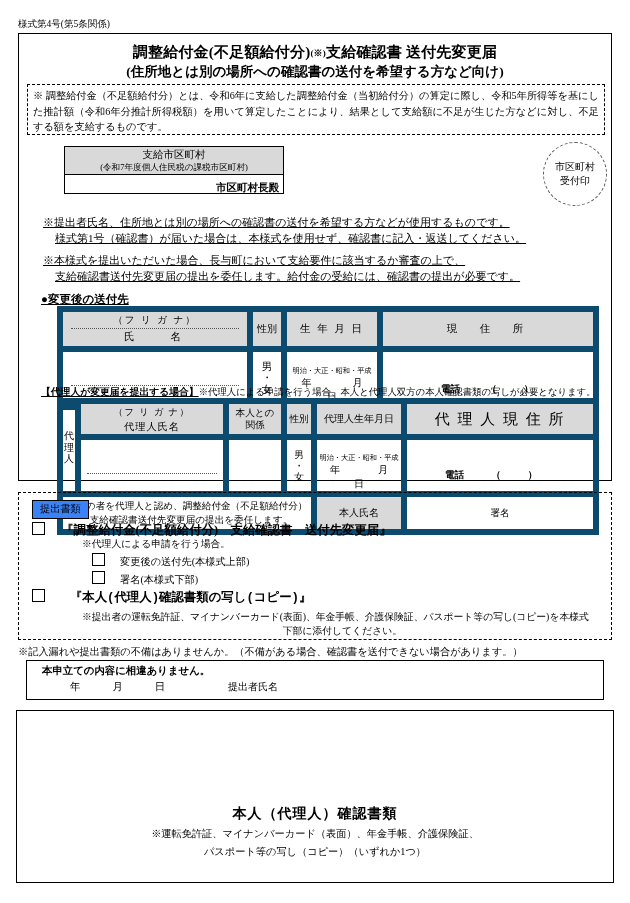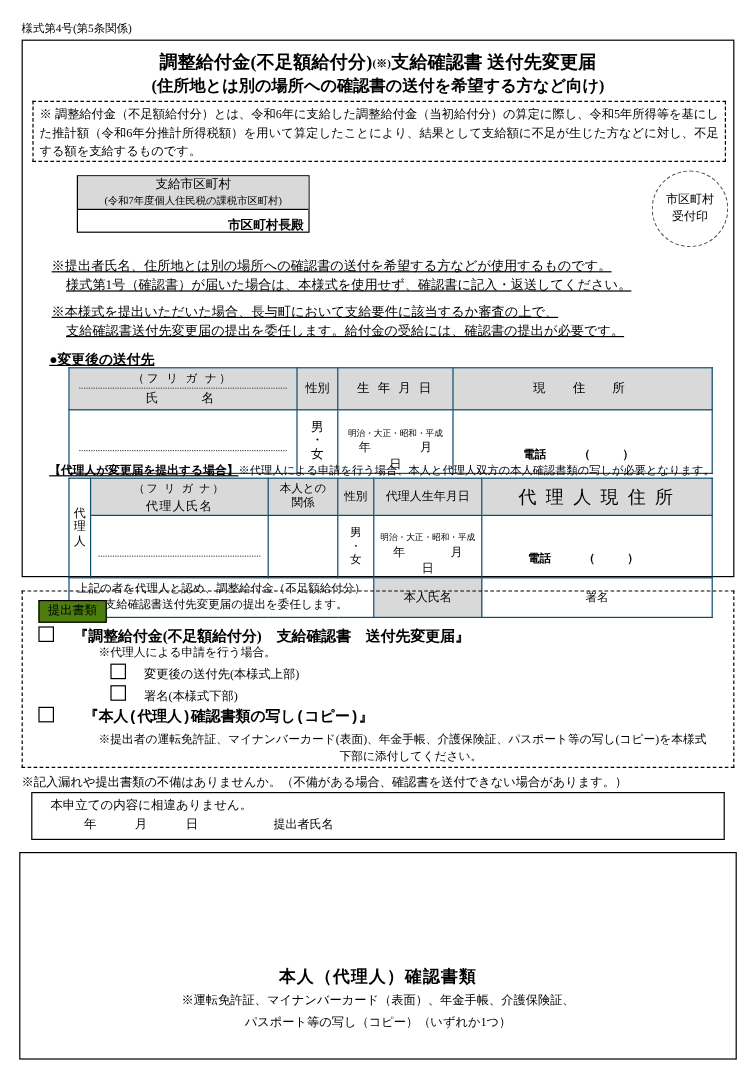--- a/index.html
+++ b/index.html
@@ -61,21 +61,21 @@
     border: 1px dashed #000;
     padding: 3px 5px 0 5px;
     font-size: 10.2px;
     line-height: 15.5px;
     text-align: justify;
   }
 
   
   .muni-box {
     left: 45px; top: 112px;
-    width: 194px; height: 48px;
+    width: 220px; height: 48px;
     border: 1.4px solid #000;
   }
   .muni-head {
     border-bottom: 1.2px solid #000;
     background: #d9d9d9;
     height: 26px;
     padding-top: 1px;
   }
   .muni-head .l1 { font-size: 10.5px; line-height: 13px; }
   .muni-head .l2 { font-size: 8.6px; line-height: 12px; }
@@ -116,21 +116,21 @@
   }
   .sh1 { left: 22px; top: 258px; }
 
   
   table.grid {
     border-collapse: collapse;
     table-layout: fixed;
     font-size: 10px;
   }
   table.grid td {
-    border: 1px solid #0c4a6e;
+    border: 6px solid #0c4a6e;
     padding: 0;
     vertical-align: middle;
     text-align: center;
     margin-top: 20px;
   }
   .hdr { background: #d9d9d9; }
 
   .tbl-main {
     left: 38px; top: 272px;
     width: 536px;
@@ -189,21 +189,21 @@
   .submit-box {
     left: 18px; top: 492px;
     width: 594px; height: 148px;
     border: 1px dashed #000;
   }
   .submit-tag {
     left: 32px; top: 500px;
     border: 1px solid #000;
     padding: 1px 7px 2px 7px;
     font-size: 10.2px;
-    background: #4d7c0f;
+    background: #3b82f6;
   }
   .cb {
     display: inline-block;
     width: 11px; height: 11px;
     border: 1.3px solid #000;
     background: #fff;
     vertical-align: -1px;
   }
   .cb-sm {
     display: inline-block;
@@ -223,21 +223,21 @@
     left: 18px; top: 645px;
     font-size: 10.2px;
   }
 
   
   .decl-box {
     left: 26px; top: 660px;
     width: 578px; height: 40px;
     border: 1px solid #000;
   }
-  .decl-l1 { left: 42px; top: 664px; font-size: 10.4px; }
+  .decl-l1 { left: 42px; top: 664px; font-size: 10.4px; font-weight: bold; }
   .decl-l2 { left: 70px; top: 680px; font-size: 10.4px; }
   .decl-l2 .gap { display: inline-block; width: 32px; }
   .decl-name { left: 228px; top: 680px; font-size: 10px; }
 
   
   .attach-box {
     left: 16px; top: 710px;
     width: 598px; height: 173px;
     border: 1.6px solid #000;
   }

